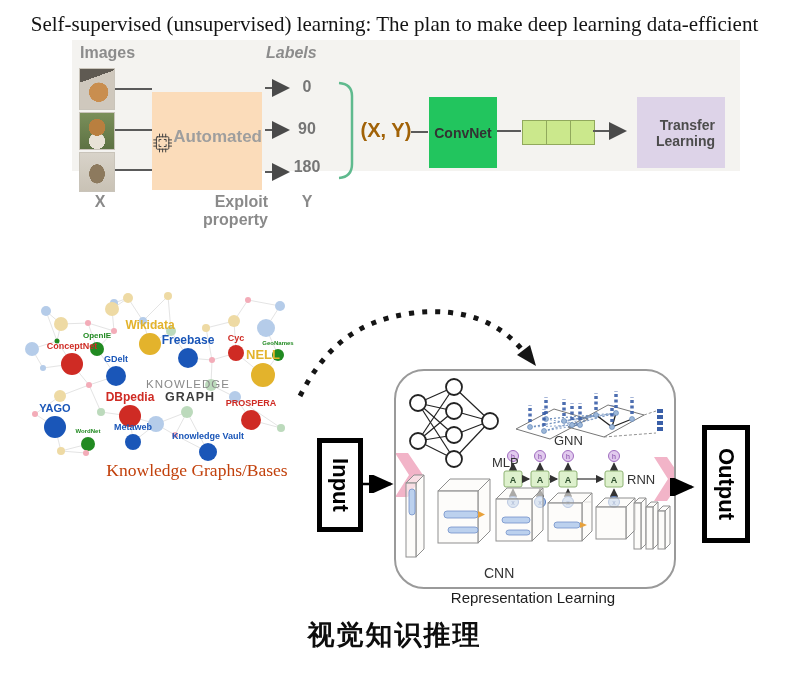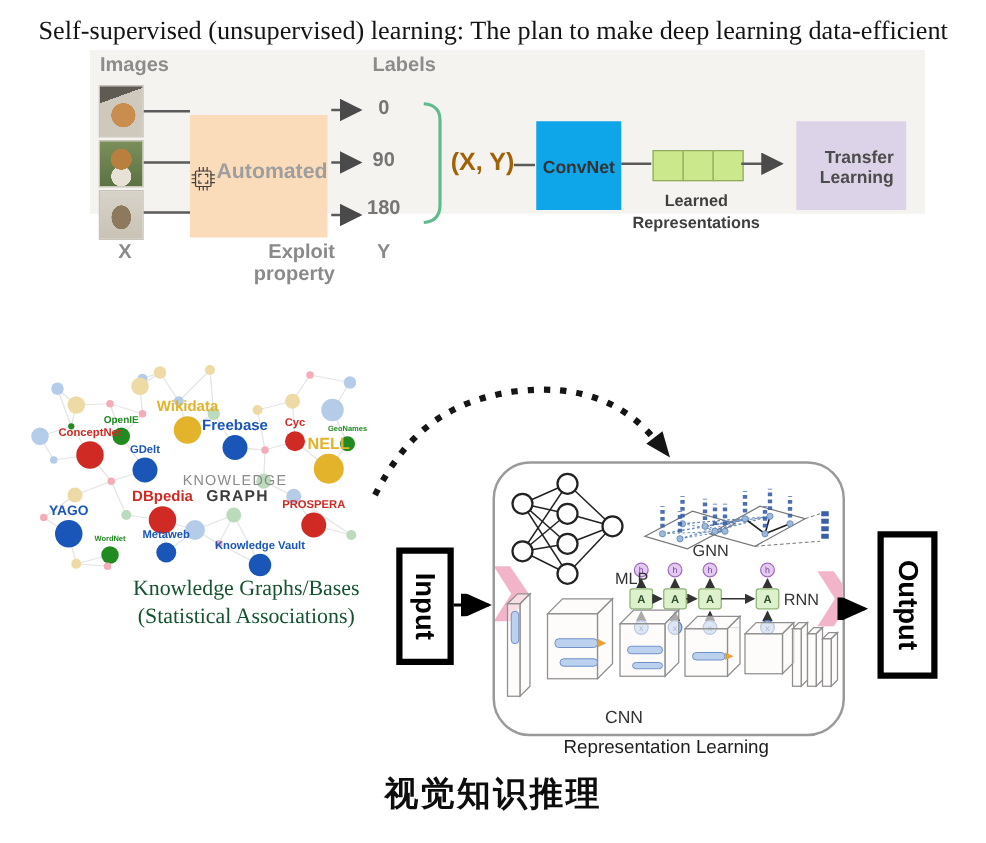--- a/index.html
+++ b/index.html
@@ -44,21 +44,21 @@
             font-weight:bold;font-size:14px;color:#4c4c4c;padding:0 10px;box-sizing:content-box;
             width:68px;}
   .under{color:#8a8a8a;font-weight:bold;font-size:16px;}
   
   .zh{left:0;width:100%;text-align:center;font-weight:bold;font-size:27px;
       color:#0d0d0d;letter-spacing:2px;font-family:"DejaVu Sans",sans-serif;}
   .cap1{top:221px;}
   .cap2{top:617px;}
   .kg-cap{left:37px;width:320px;text-align:center;
           font-family:"Liberation Serif","DejaVu Serif",serif;
-          font-size:17.5px;color:#14532d;}
+          font-size:17.5px;color:#c2410c;}
   .rep-caption{left:394px;top:589px;width:278px;text-align:center;
                font-size:15px;color:#1d1d1d;}
   
   .iobox{border:5px solid #000;background:#fff;box-sizing:border-box;}
   .iobox span{position:absolute;left:50%;top:50%;
               transform:translate(-50%,-50%) rotate(90deg);
               font-weight:bold;font-size:22px;color:#000;white-space:nowrap;}
   .input-box{left:317px;top:438px;width:46px;height:94px;}
   .output-box{left:702px;top:425px;width:48px;height:118px;}
   .rep-box{left:394px;top:369px;width:278px;height:216px;background:#fff;
@@ -68,21 +68,21 @@
 </style>
 </head>
 <body>
 
 <div class="canvas">
 
   <div class="abs title">Self-supervised (unsupervised) learning: The plan to make deep learning data-efficient</div>
 
   <div class="abs panel">
     <div class="abs hdr" style="left:8px;top:4px;">Images</div>
-    <div class="abs hdr" style="left:226px;top:4px;">Labels</div>
+    <div class="abs hdr" style="left:194px;top:4px;font-style:italic;">Labels</div>
 
     <div class="abs img img1"></div>
     <div class="abs img img2"></div>
     <div class="abs img img3"></div>
 
     <div class="abs auto-box" style="background: rgb(251, 220, 186);">
       <svg class="chip" width="50" height="50" viewBox="0 0 48 48">
         <g stroke="#3f3f3f" stroke-width="2.2" fill="none" stroke-linecap="square">
           <line x1="17" y1="4" x2="17" y2="10"></line>
             <line x1="24" y1="4" x2="24" y2="10"></line>
@@ -105,28 +105,27 @@
       </svg>
       <div class="auto-label">Automated</div>
     </div>
 
     <div class="abs num" style="left:218px;top:38px;">0</div>
     <div class="abs num" style="left:218px;top:80px;">90</div>
     <div class="abs num" style="left:218px;top:118px;">180</div>
 
     <div class="abs xy">(X, Y)</div>
 
-    <div class="abs convnet" style="background: #0ea5e9;">ConvNet</div>
+    <div class="abs convnet" style="background: #22c55e;">ConvNet</div>
 
     <div class="abs cells">
       <span style="background: rgb(203, 232, 140);"></span>
         <span style="background: rgb(203, 232, 140);"></span>
         <span style="background: rgb(203, 232, 140);"></span>
     </div>
-    <div class="abs lr-caption">Learned Representations</div>
 
     <div class="abs transfer" style="background: rgb(221, 211, 232);">Transfer Learning</div>
 
     <div class="abs under" style="left:18px;top:153px;width:20px;text-align:center;">X</div>
     <div class="abs under" style="left:74px;top:153px;width:122px;text-align:right;">Exploit property</div>
     <div class="abs under" style="left:225px;top:153px;width:20px;text-align:center;">Y</div>
 
     <svg class="abs" style="left:0;top:0;" width="668" height="176">
       <defs>
         <marker id="ah" markerWidth="10" markerHeight="9" refX="8" refY="4.5" orient="auto">
@@ -265,21 +264,20 @@
       <text x="233" y="118" text-anchor="middle" font-size="9" font-weight="bold" fill="#cf2b24">PROSPERA</text>
       <text x="37" y="124" text-anchor="middle" font-size="11" font-weight="bold" fill="#1a56b8">YAGO</text>
       <text x="70" y="145" text-anchor="middle" font-size="6" font-weight="bold" fill="#218a21">WordNet</text>
       <text x="115" y="142" text-anchor="middle" font-size="9" font-weight="bold" fill="#1a56b8">Metaweb</text>
       <text x="190" y="151" text-anchor="middle" font-size="9" font-weight="bold" fill="#1a56b8">Knowledge Vault</text>
       <text x="170" y="100" text-anchor="middle" font-size="11.5" fill="#8a8a8a" letter-spacing="1">KNOWLEDGE</text>
       <text x="172" y="113" text-anchor="middle" font-size="12.5" font-weight="bold" fill="#3c3c3c" letter-spacing="1">GRAPH</text>
     </svg>
 
   <div class="abs kg-cap" style="top:460px;">Knowledge Graphs/Bases</div>
-  <div class="abs kg-cap" style="top:482px;">(Statistical Associations)</div>
 
   <svg class="abs" style="left:288px;top:296px;" width="262" height="118">
     <path d="M12,100 C35,55 65,25 125,17 C175,11 212,26 236,56" stroke="#151515" stroke-width="5" stroke-dasharray="5 8" fill="none"></path>
     <polygon points="248,70 229,59 242,49" fill="#151515"></polygon>
   </svg>
 
   <div class="abs iobox input-box">
     <span>Input</span>
   </div>
   <svg class="abs" style="left:361px;top:475px;" width="44" height="18">

